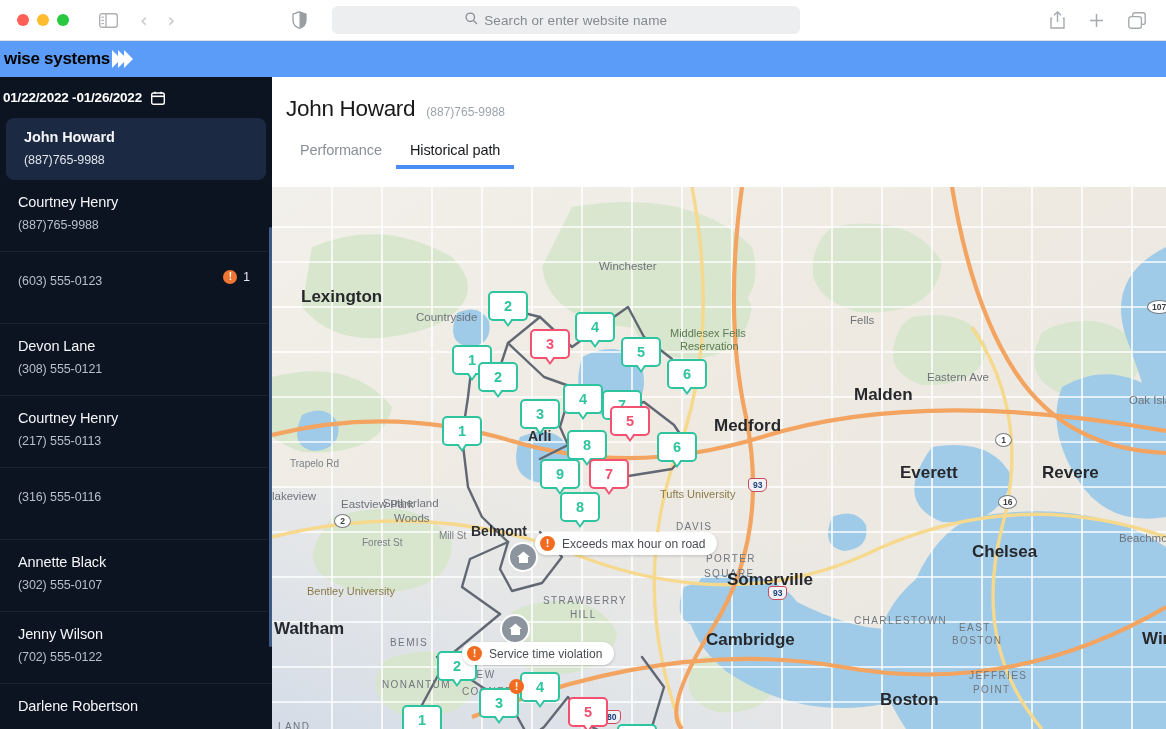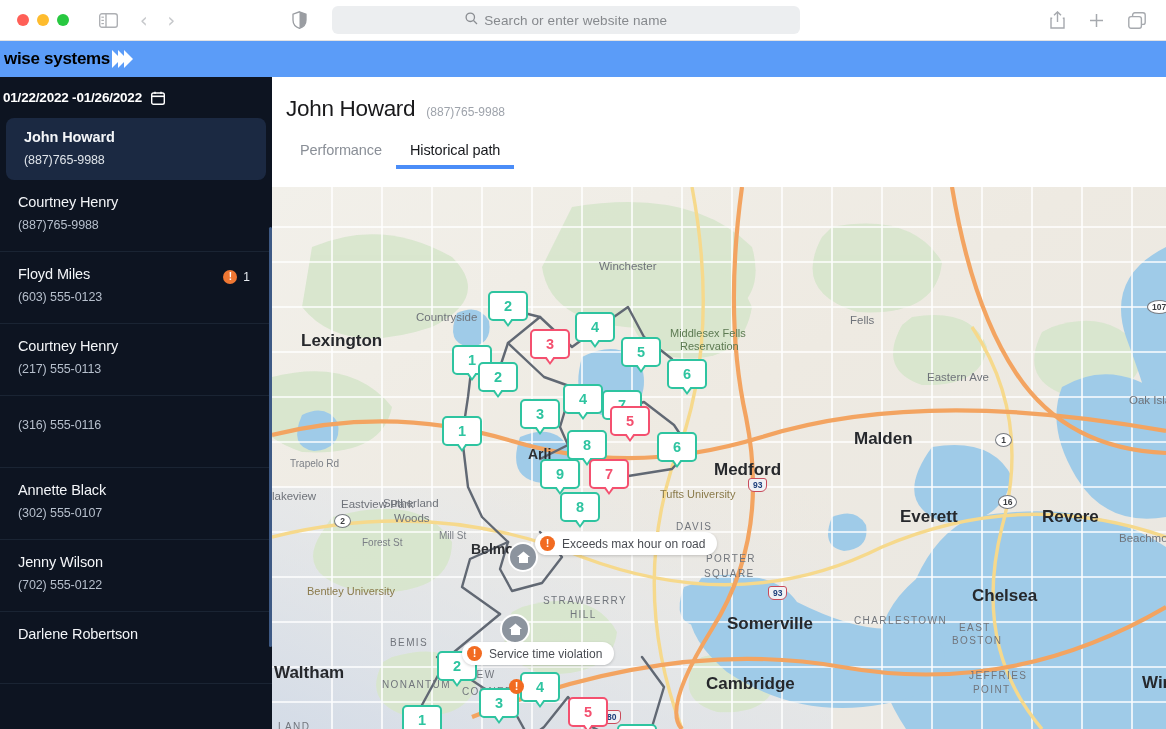--- a/index.html
+++ b/index.html
@@ -163,22 +163,22 @@
   }
   .map-canvas { position:absolute; inset:0; }
 
   .map-label {
     position:absolute;
     color:#3b3d41;
     white-space:nowrap;
     pointer-events:none;
     font-family:"Liberation Sans", sans-serif;
   }
-  .lbl-city { font-size:17px; font-weight:bold; color:#26282c;margin-top:44px; }
-  .lbl-city-sm { font-size:14px; font-weight:bold; color:#2c2e32;margin-top:18px; }
+  .lbl-city { font-size:17px; font-weight:bold; color:#26282c; }
+  .lbl-city-sm { font-size:14px; font-weight:bold; color:#2c2e32; }
   .lbl-nbhd { font-size:10px; color:#71757c; letter-spacing:1.4px; }
   .lbl-place { font-size:11.5px; color:#6f737a; }
   .lbl-park { font-size:11px; color:#5d7a52; }
   .lbl-road { font-size:10px; color:#7b7f86; }
   .lbl-edu { font-size:11px; color:#8a7a4a; }
 
   .shield {
     position:absolute;
     background:#ffffff;
     border:1.4px solid #777b82;
@@ -352,26 +352,29 @@
   <div class="driver-list" id="driver-list">
       <div class="driver-item selected">
         <div class="driver-name">John Howard</div>
         <div class="driver-phone">(887)765-9988</div>
       </div>
       <div class="driver-item">
         <div class="driver-name">Courtney Henry</div>
         <div class="driver-phone">(887)765-9988</div>
       </div>
       <div class="driver-item">
-        <div class="driver-name">Floyd Miles</div>
         <div class="driver-phone">(603) 555-0123</div>
         <div class="driver-badge">
           <span class="badge-dot">!</span>
           <span class="badge-count">1</span>
         </div>
+      </div>
+      <div class="driver-item">
+        <div class="driver-name">Devon Lane</div>
+        <div class="driver-phone">(308) 555-0121</div>
       </div>
       <div class="driver-item">
         <div class="driver-name">Courtney Henry</div>
         <div class="driver-phone">(217) 555-0113</div>
       </div>
       <div class="driver-item">
         <div class="driver-phone">(316) 555-0116</div>
       </div>
       <div class="driver-item">
         <div class="driver-name">Annette Black</div>

